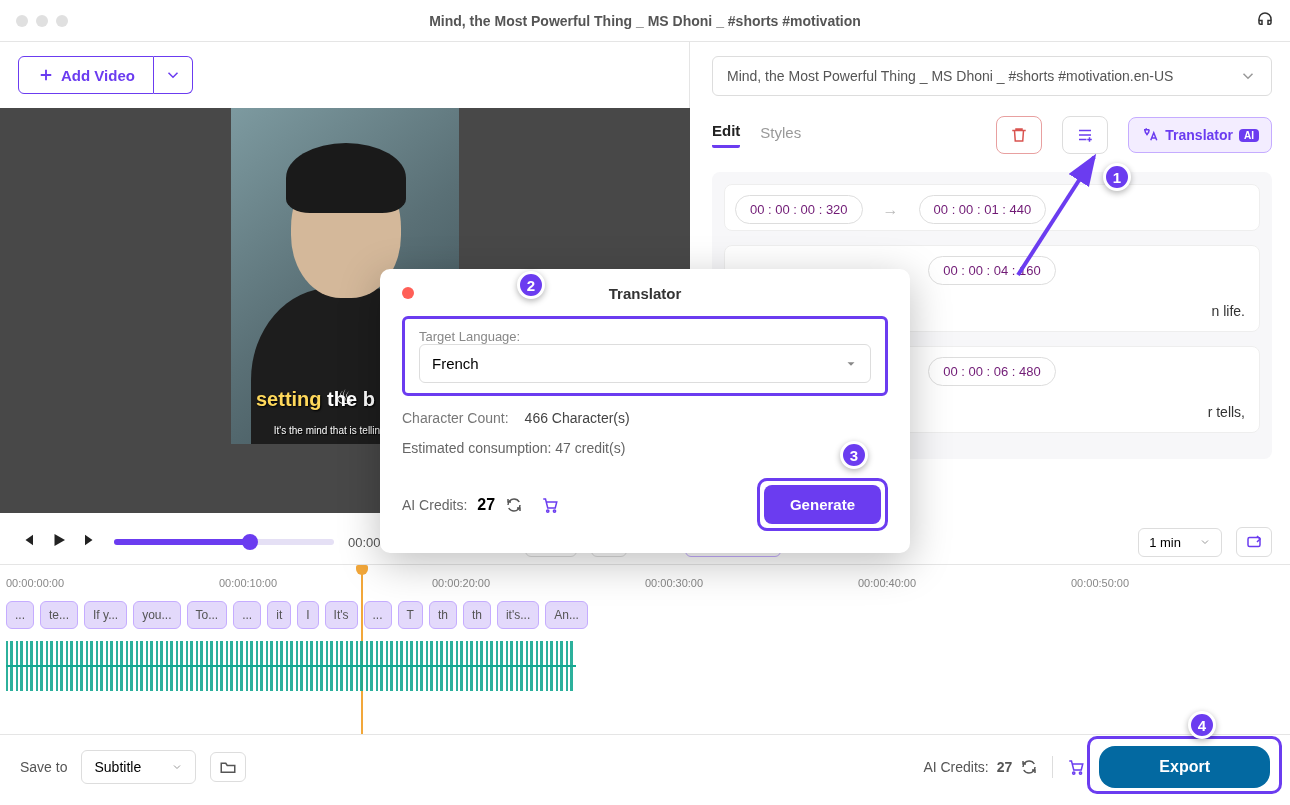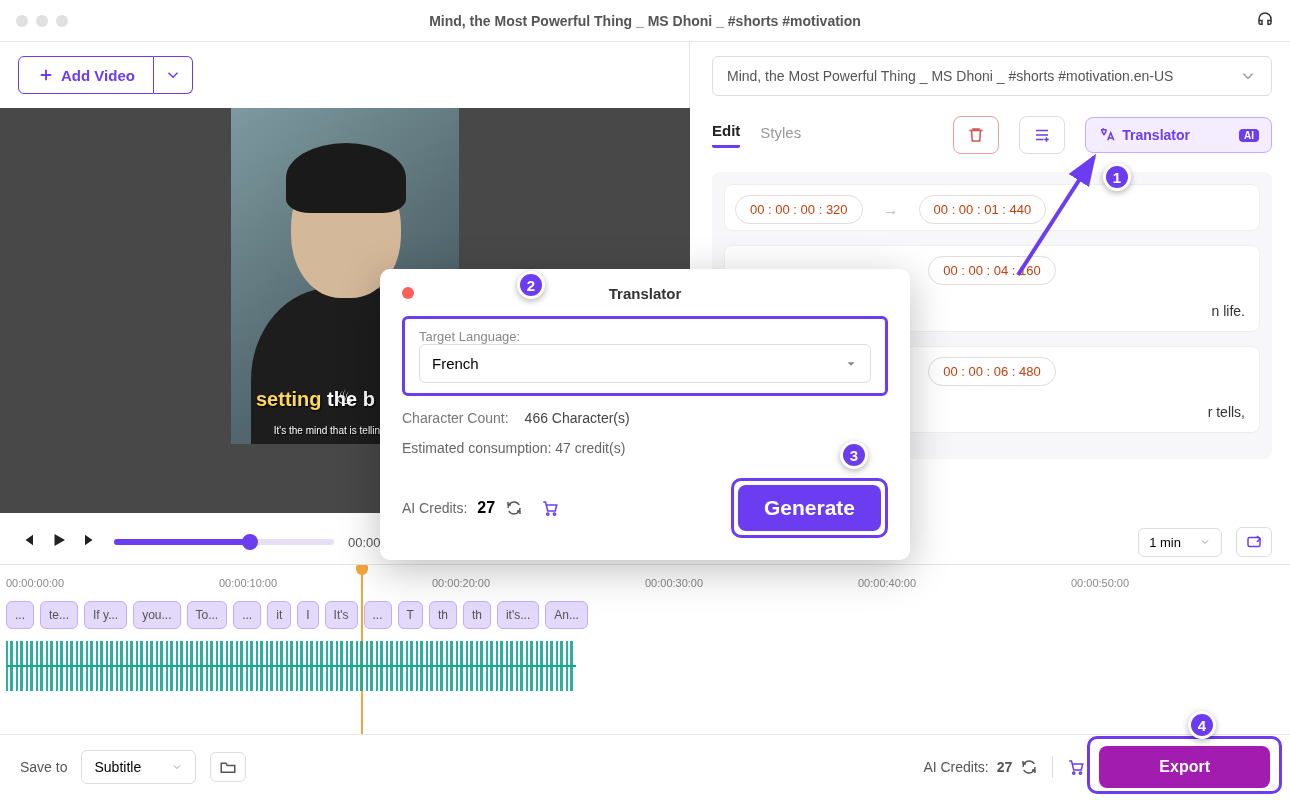--- a/index.html
+++ b/index.html
@@ -30,26 +30,26 @@
 .logo-flame { position:absolute; bottom:35px; left:50%; transform:translateX(-50%); color:#fff; font-size:20px;}
 
 .file-select { border: 1px solid #ddd; border-radius: 6px; padding: 10px 14px; font-size: 14px; color:#555; display:flex; align-items:center; justify-content:space-between; cursor:pointer; margin-bottom:20px;}
 .tabs-row { display:flex; align-items:center; gap:20px; margin-bottom:18px;}
 .tab { font-size:15px; color:#999; cursor:pointer; padding-bottom:6px;}
 .tab.active { color:#222; font-weight:700; border-bottom:3px solid #6b3cf0; border-radius:2px;}
 .tab-spacer { flex:1;}
 .icon-btn { border:1.5px solid #ddd; border-radius:8px; width:46px; height:38px; display:flex; align-items:center; justify-content:center; cursor:pointer; background:#fff;}
 .icon-btn.danger { border-color:#e8a0a0;}
 .translator-btn { border:1.5px solid #c5acff; background:#f3edff; color:#6b3cf0; font-weight:600; font-size:14px; padding:8px 12px; border-radius:8px; cursor:pointer; display:flex; align-items:center; gap:6px;}
-.ai-badge { background:#6b3cf0; color:#fff; font-size:10px; font-weight:700; padding:1px 5px; border-radius:4px;margin-left:43px;}
+.ai-badge { background:#6b3cf0; color:#fff; font-size:10px; font-weight:700; padding:1px 5px; border-radius:4px;}
 
 .subtitle-panel { background:#f7f7f9; border-radius:8px; padding:12px; max-height:340px; overflow:hidden;}
 .sub-block { background:#fff; border:1px solid #eee; border-radius:8px; padding:4px 0 0 0; margin-bottom:14px;}
 .time-row { display:flex; align-items:center; gap:20px; padding:6px 10px;}
-.time-chip { border:1px solid #ddd; border-radius:18px; padding:6px 14px; font-size:13px; color:#c2410c;}
+.time-chip { border:1px solid #ddd; border-radius:18px; padding:6px 14px; font-size:13px; color:#701a75;}
 .arrow-time { color:#bbb;}
 .sub-text { padding:12px 14px; font-size:14px; color:#333;}
 
 .controls-row { display:flex; align-items:center; height:44px; padding:0 18px; gap:14px;}
 .ctrl { cursor:pointer; color:#222;}
 .progress { flex:0 0 220px; height:6px; background:#e5e0f5; border-radius:3px; position:relative;}
 .progress-fill { position:absolute; left:0; top:0; bottom:0; width:60%; background:#6b3cf0; border-radius:3px;}
 .progress-thumb { position:absolute; left:58%; top:-5px; width:16px; height:16px; background:#6b3cf0; border-radius:50%;}
 .time-disp { font-size:13px; color:#555;}
 .small-btn { border:1px solid #ddd; border-radius:6px; padding:5px 8px; display:flex; align-items:center; cursor:pointer; background:#fff; gap:4px;}
@@ -65,34 +65,34 @@
 .sub-chip { background:#e3d9fb; border:1px solid #c5acff; border-radius:6px; padding:6px 8px; font-size:12px; color:#555; white-space:nowrap; overflow:hidden;}
 .wave-track { margin:6px 6px 0 6px; height:50px; background:linear-gradient(to bottom, transparent 48%, #15a891 48%, #15a891 52%, transparent 52%); position:relative; width:570px;}
 .wave-track::before { content:''; position:absolute; inset:0; background: repeating-linear-gradient(90deg, #15a891 0 2px, transparent 2px 4px, #15a891 4px 7px, transparent 7px 10px); opacity:0.9;}
 
 .footer { border-top:1px solid #e5e5e5; height:64px; display:flex; align-items:center; padding:8px 20px; gap:14px;}
 .save-to { font-size:14px; color:#555;}
 .sel { border:1px solid #ddd; border-radius:6px; padding:8px 12px; font-size:14px; display:flex; align-items:center; gap:30px; cursor:pointer;}
 .spacer { flex:1;}
 .credits { font-size:14px; color:#555; display:flex; align-items:center; gap:8px;}
 .divider { width:1px; height:22px; background:#ddd;}
-.export-btn { background:#a21caf; color:#fff; font-weight:600; font-size:16px; border:none; border-radius:8px; padding:12px 60px; cursor:pointer;}
+.export-btn { background:#0369a1; color:#fff; font-weight:600; font-size:16px; border:none; border-radius:16px; padding:12px 60px; cursor:pointer;}
 
 
 .modal { position:absolute; top:269px; left:380px; width:530px; background:#fff; border-radius:10px; box-shadow:0 10px 40px rgba(0,0,0,0.25); padding:16px 22px 22px 22px; z-index:50;}
 .modal-head { text-align:center; font-weight:600; font-size:15px; color:#333; margin-bottom:14px; position:relative;}
 .close-dot { position:absolute; left:0; top:2px; width:12px; height:12px; background:#ff5f57; border-radius:50%; cursor:pointer;}
 .lang-box { border:3px solid #6b3cf0; border-radius:6px; padding:10px 14px;}
 .lang-label { font-size:13px; color:#888; }
 .lang-sel { border:1px solid #ddd; border-radius:6px; padding:10px 12px; display:flex; justify-content:space-between; align-items:center; font-size:15px; cursor:pointer;}
 .info-row { display:flex; gap:16px; font-size:14px; color:#777; margin-top:14px;}
 .info-row .v { color:#444;}
 .est-row { font-size:14px; color:#666; margin-top:14px;}
 .modal-foot { display:flex; align-items:center; margin-top:22px; gap:10px;}
-.gen-btn { background:#6b3cf0; color:#fff; font-weight:600; font-size:21px; border:none; border-radius:8px; padding:11px 26px; cursor:pointer;}
+.gen-btn { background:#6b3cf0; color:#fff; font-weight:600; font-size:15px; border:none; border-radius:8px; padding:11px 26px; cursor:pointer;}
 .gen-wrap { border:3px solid #6b3cf0; border-radius:10px; padding:4px; margin-left:auto;}
 
 
 .anno { position:absolute; width:28px; height:28px; background:#6b3cf0; border:3px solid #fff; border-radius:50%; color:#fff; font-weight:700; display:flex; align-items:center; justify-content:center; font-size:15px; z-index:100; box-shadow:0 2px 6px rgba(0,0,0,0.3);}
 .arrow-svg { position:absolute; z-index:60; pointer-events:none;}
 .export-frame { position:absolute; border:3px solid #6b3cf0; border-radius:10px; pointer-events:none;}
 
 svg.icon { width:18px; height:18px; }
 </style>
 </head>

